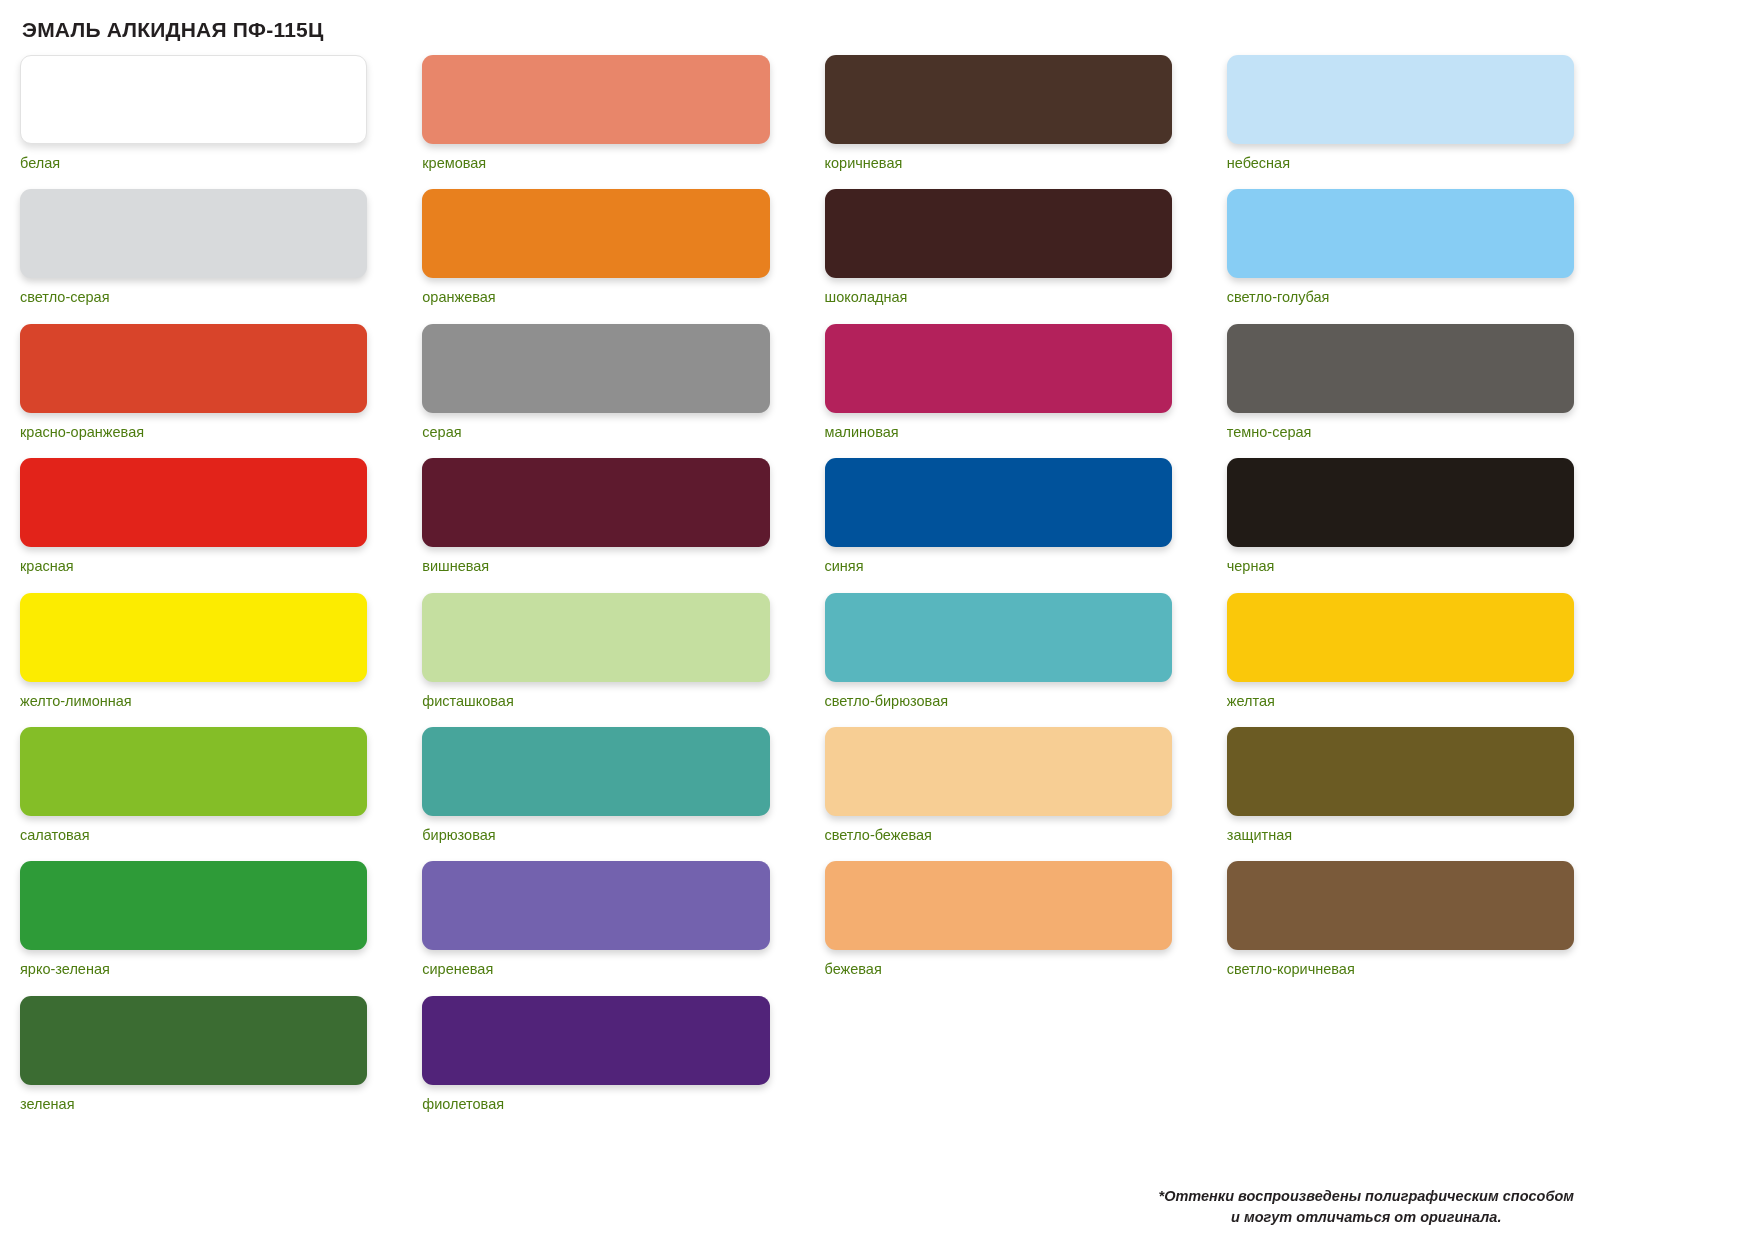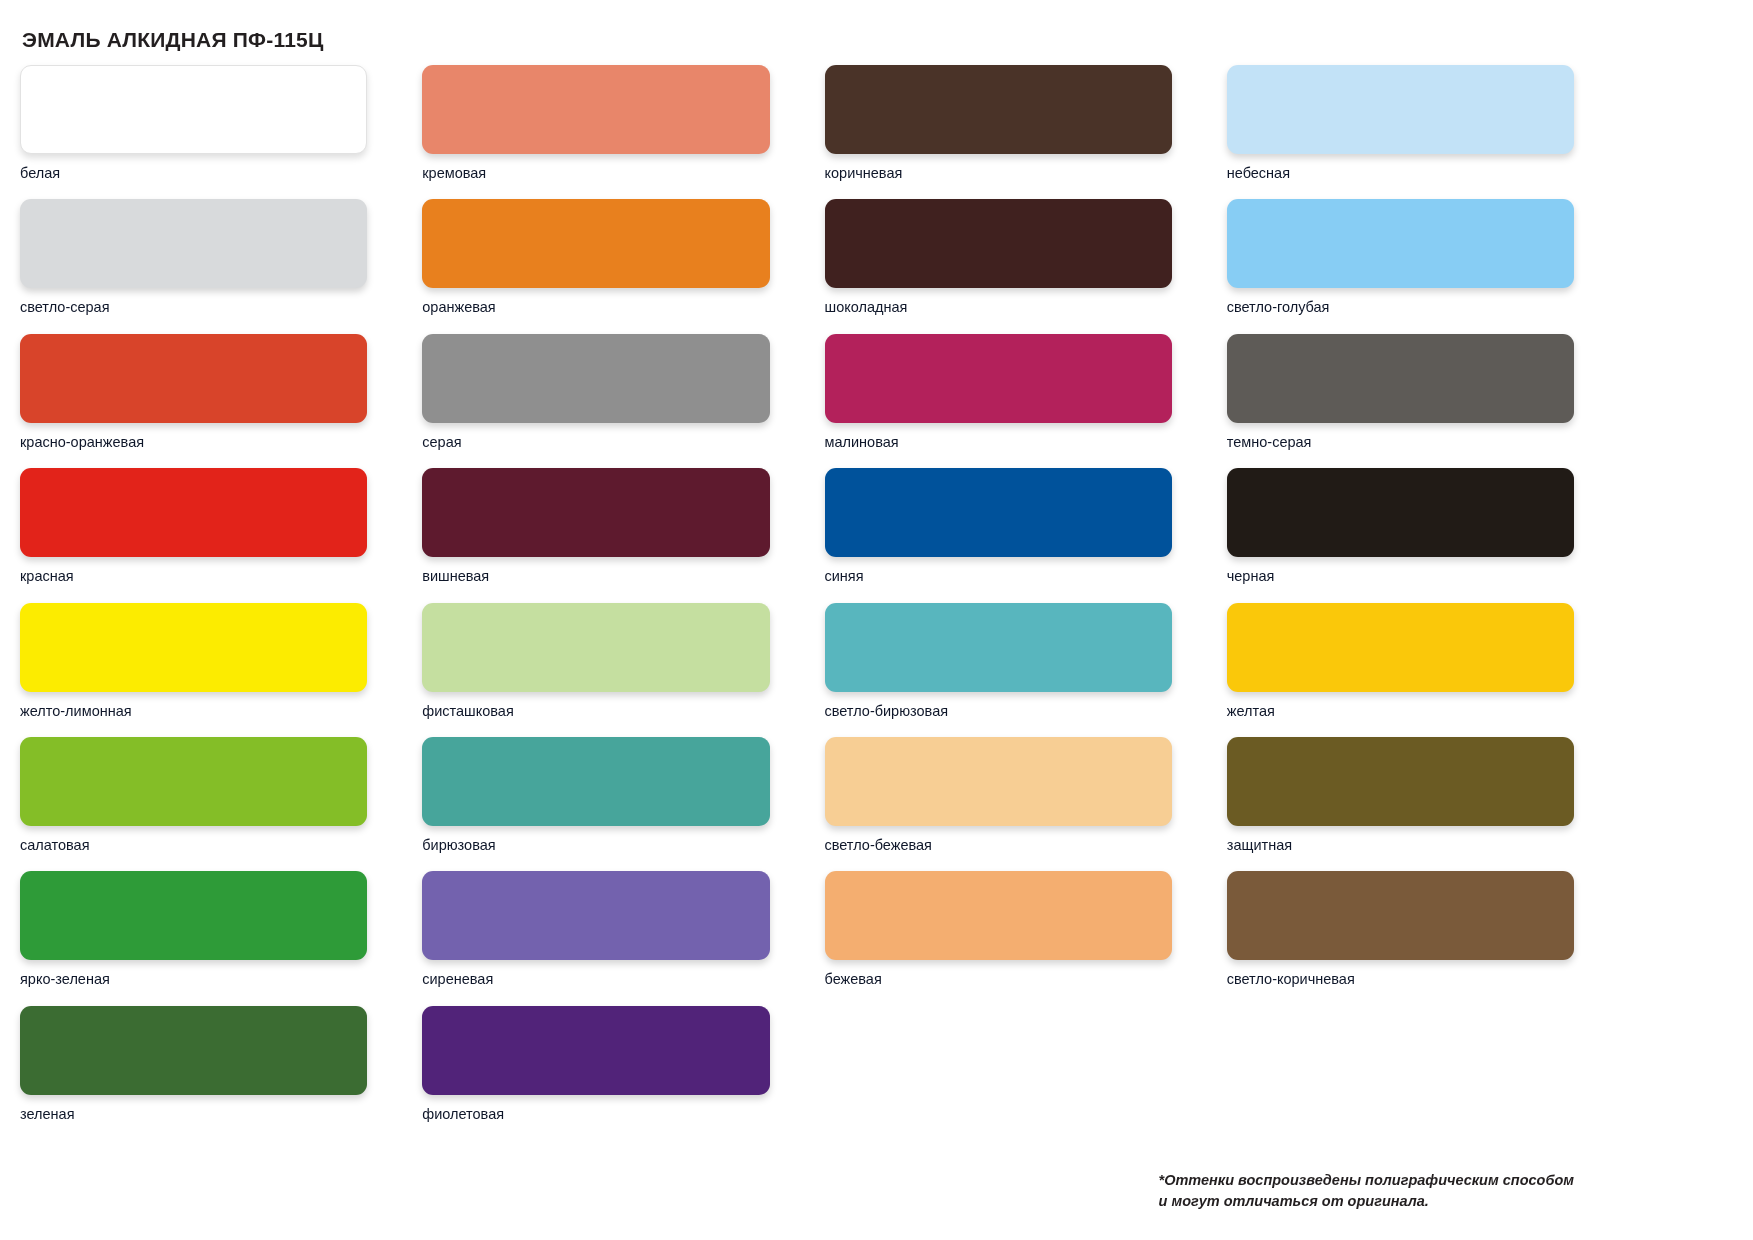--- a/index.html
+++ b/index.html
@@ -12,21 +12,21 @@
     height: 1240px;
     font-family: "Liberation Sans", "DejaVu Sans", sans-serif;
     color: #231f20;
     overflow: hidden;
   }
   .page {
     position: relative;
     width: 1594px;
     height: 1240px;
     box-sizing: border-box;
-    padding: 28px 20px 0 20px;
+    padding: 18px 20px 0 20px;
   }
   .title {
     font-size: 21px;
     font-weight: bold;
     letter-spacing: 0.2px;
     color: #231f20;
     margin: 0 0 14px 2px;
     line-height: 1.1;
   }
   .grid {
@@ -45,30 +45,30 @@
     border-radius: 11px;
     box-shadow: 0 4px 7px rgba(0,0,0,0.17);
     box-sizing: border-box;
   }
   .swatch.white-swatch {
     border: 1px solid #e2e2e2;
     box-shadow: 0 4px 7px rgba(0,0,0,0.13);
   }
   .label {
     font-size: 14.5px;
-    color: #0f172a;
+    color: #4d7c0f;
     margin-top: 11px;
     line-height: 1.2;
     white-space: nowrap;
   }
   .footnote {
     position: absolute;
     right: 20px;
-    bottom: 28px;
-    text-align: left;
+    bottom: 12px;
+    text-align: center;
     font-style: italic;
     font-weight: bold;
     font-size: 14.5px;
     line-height: 1.45;
     color: #231f20;
   }
   .footnote span { display: block; }
 </style>
 </head>
 <body>

